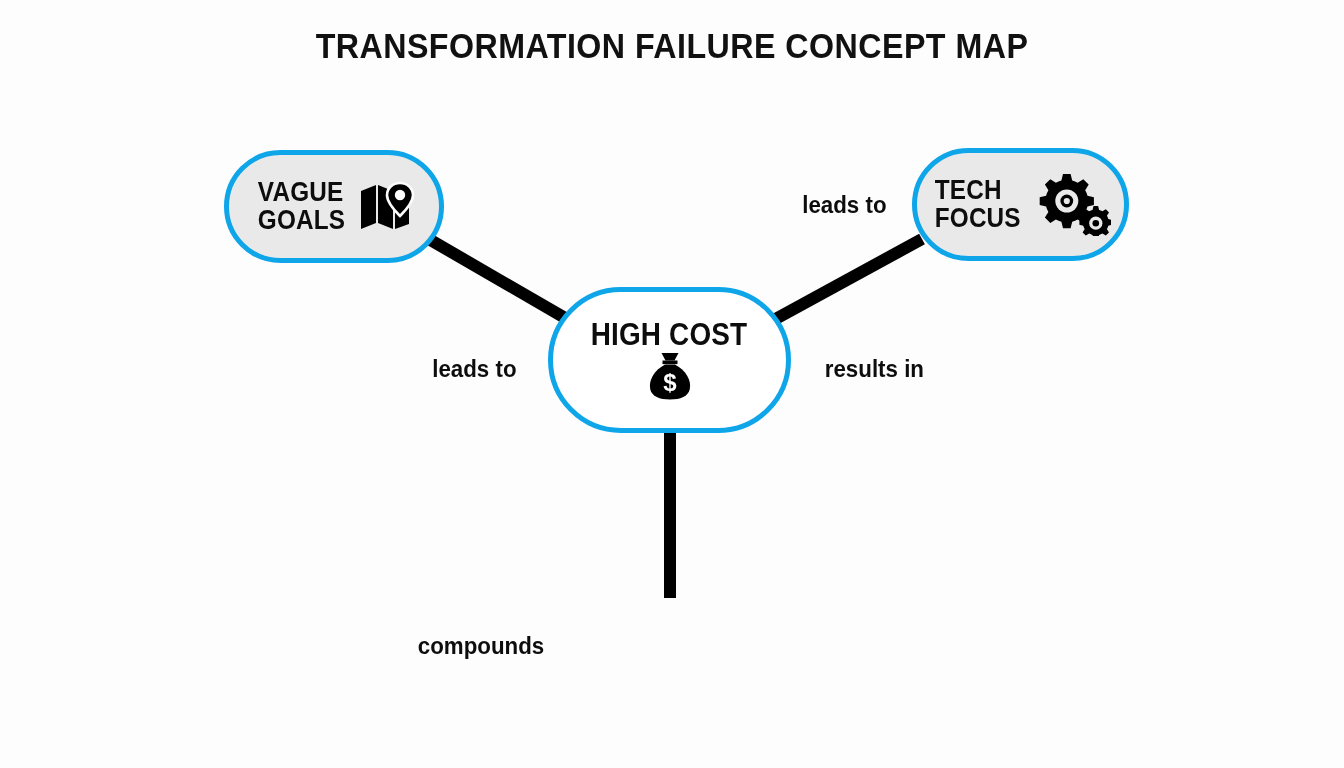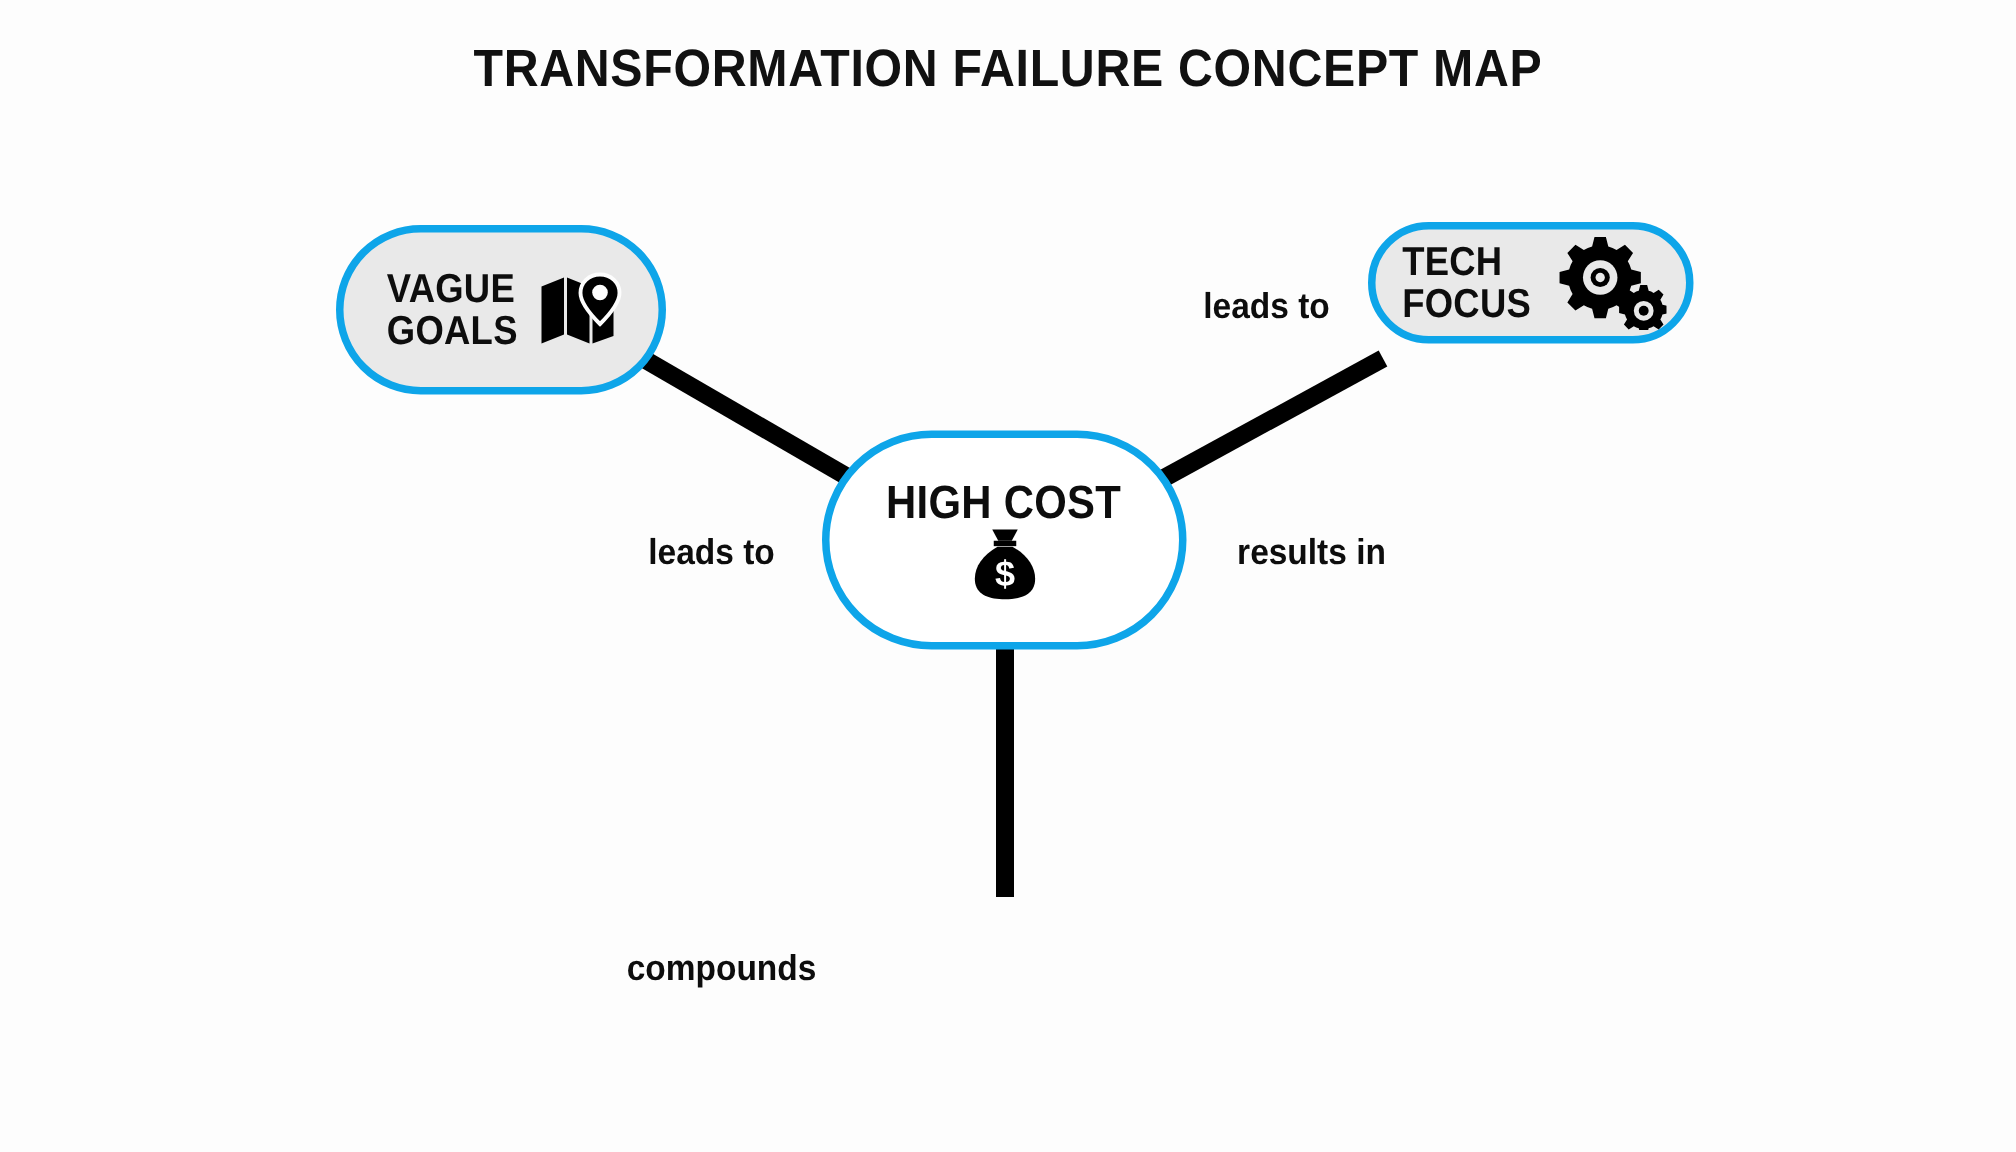--- a/index.html
+++ b/index.html
@@ -81,21 +81,21 @@
     left: 224px; top: 150px;
     width: 220px; height: 113px;
     border-radius: 57px;
     flex-direction: row;
     gap: 9px;
   }
   #node-vague-goals .node-label { font-size: 27px; text-align: left; }
 
   #node-tech-focus {
     left: 912px; top: 148px;
-    width: 217px; height: 81px;
+    width: 217px; height: 113px;
     border-radius: 58px;
     flex-direction: row;
     gap: 7px;
   }
   #node-tech-focus .node-label { font-size: 27px; text-align: left; }
 
   #node-high-cost {
     left: 548px; top: 287px;
     width: 243px; height: 146px;
     border-radius: 73px;

